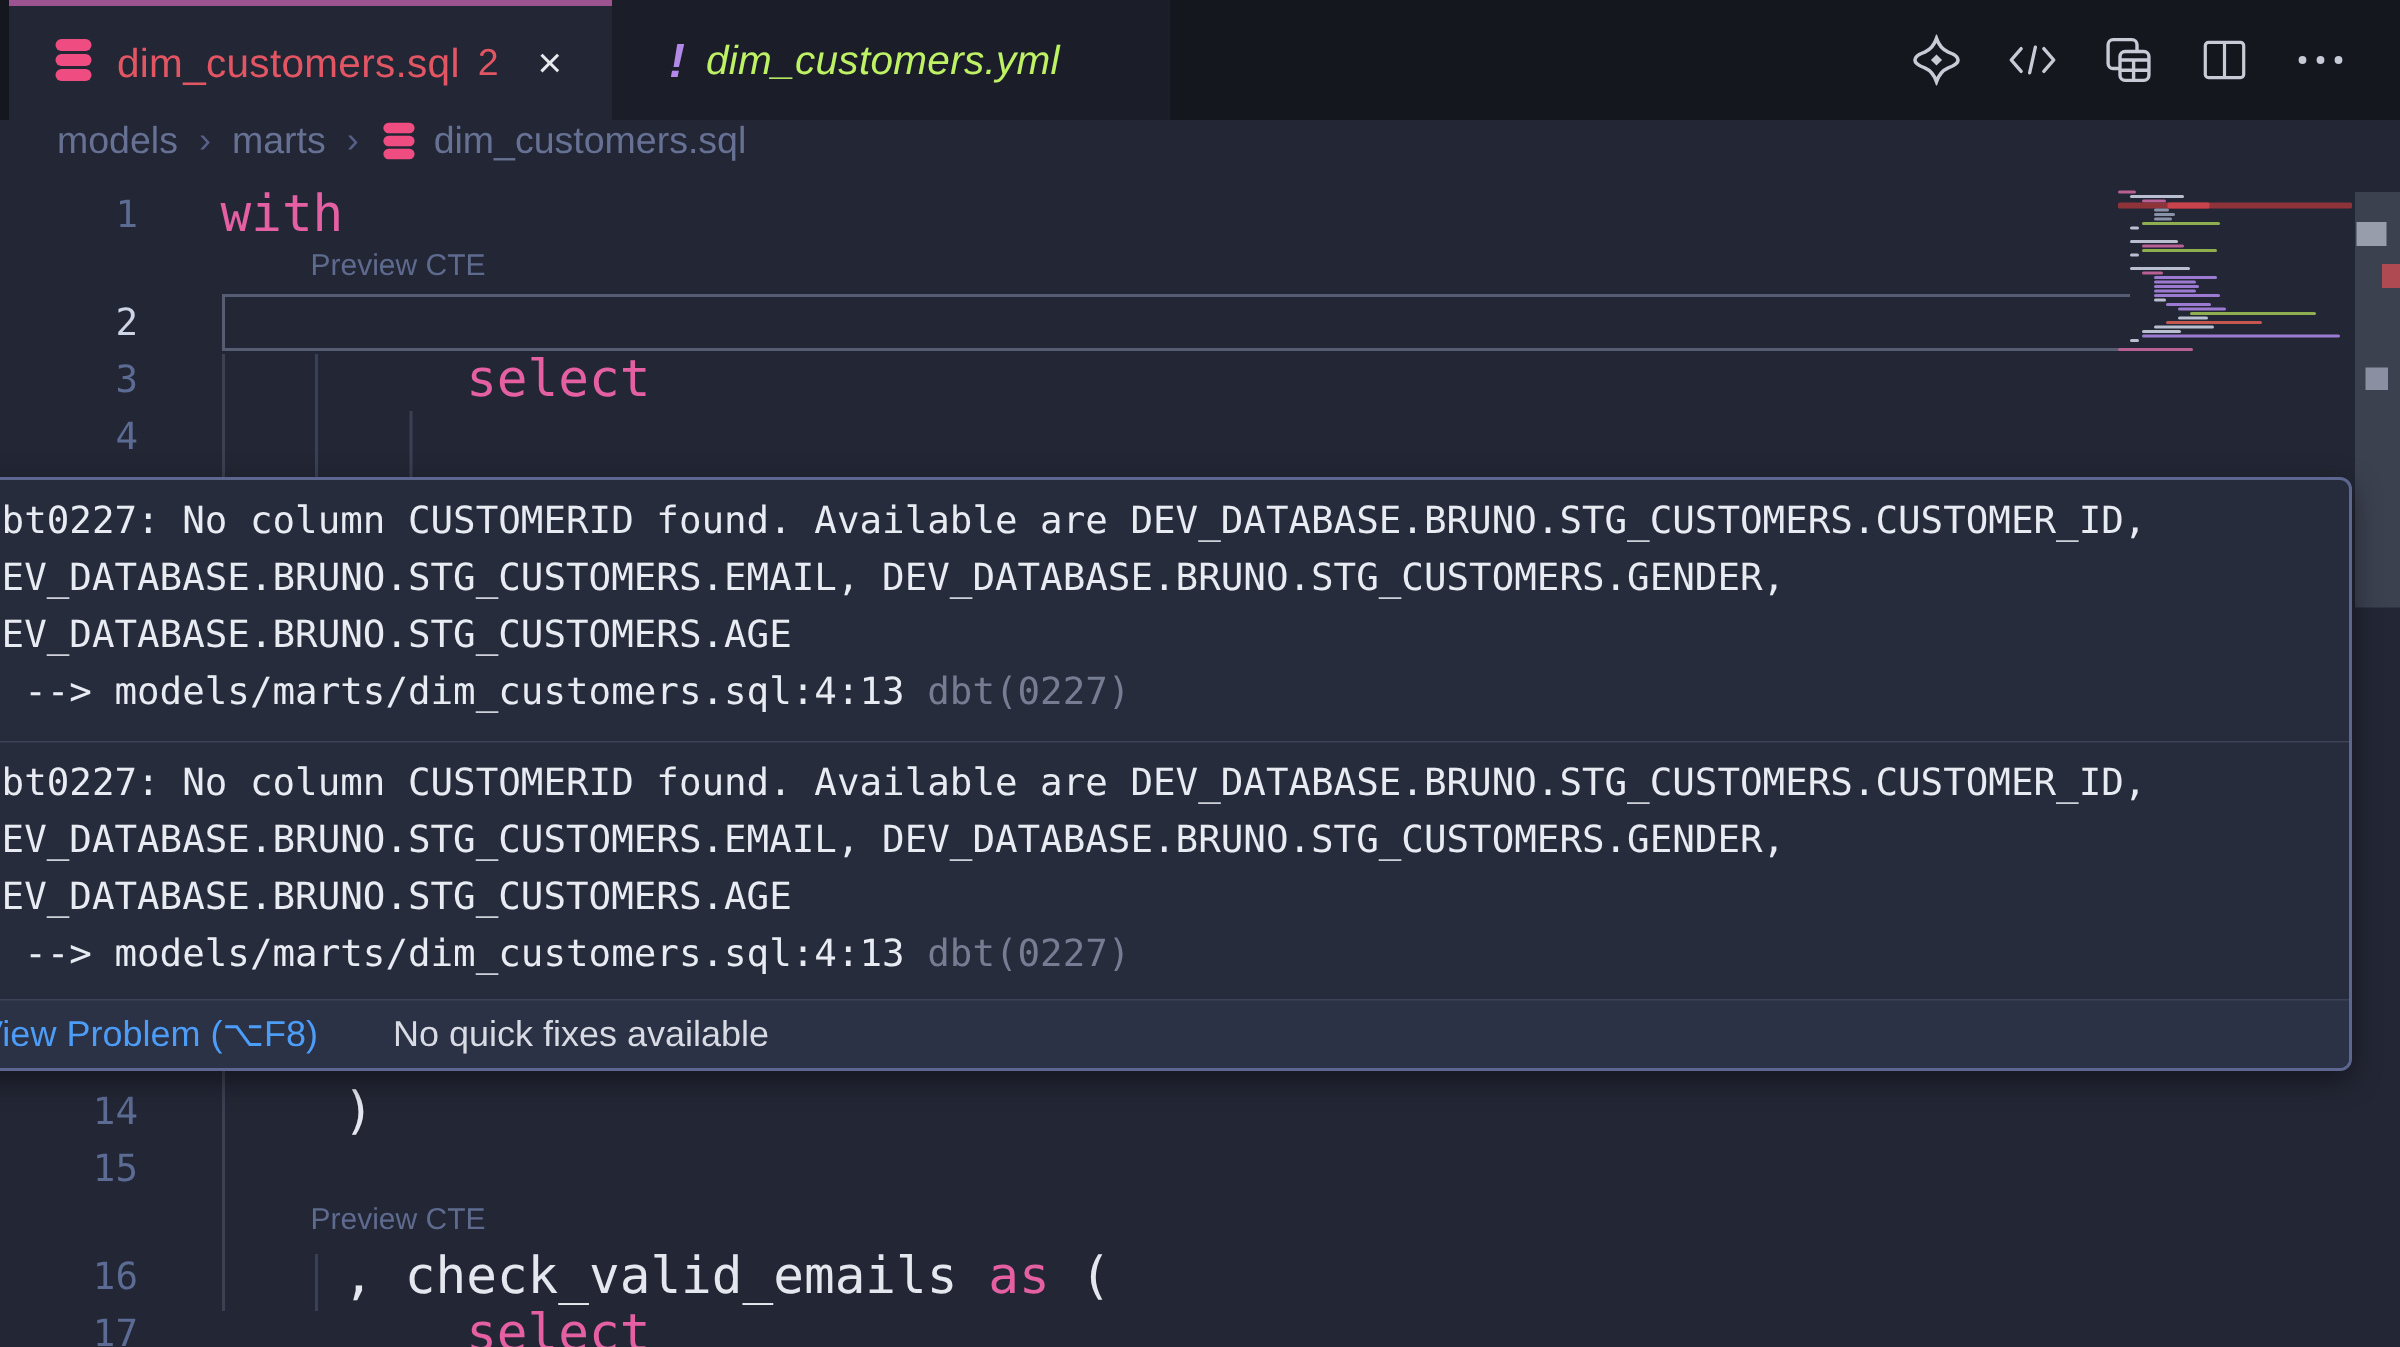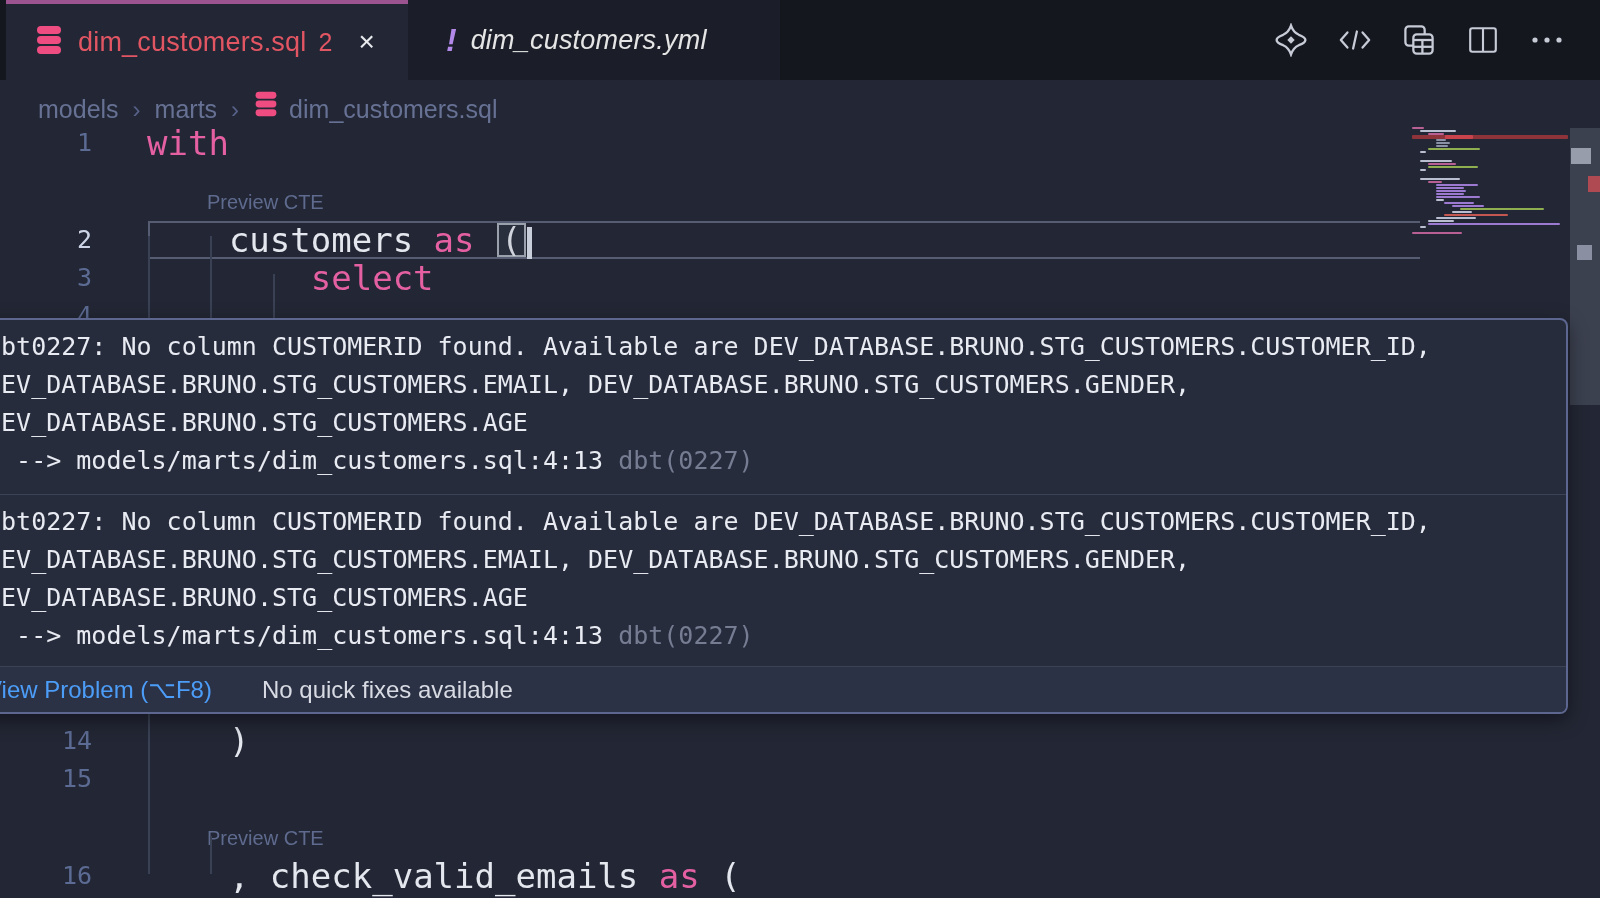--- a/index.html
+++ b/index.html
@@ -5,42 +5,42 @@
   html,body{margin:0;padding:0;background:#15171f;width:1600px;height:898px;overflow:hidden;}
   *{box-sizing:border-box;}
   body{font-family:"Liberation Sans",sans-serif;position:relative;}
 
   
   .tabbar{position:absolute;left:0;top:0;width:1600px;height:80px;background:#15171f;}
   .tab{position:absolute;top:0;height:80px;display:flex;align-items:center;cursor:pointer;}
   .tab.active{left:6px;width:402px;background:#232735;border-top:4px solid #9c5490;}
   .tab.inactive{left:408px;width:372px;background:#1b1e29;}
   .tab-label{font-size:27px;color:#e25563;margin-left:14px;letter-spacing:.2px;}
-  .tab.inactive .tab-label{color:#e5e5e5;font-style:italic;}
+  .tab.inactive .tab-label{color:#bef264;font-style:italic;}
   .tab-badge{font-size:25px;color:#e25563;margin-left:12px;}
   .tab-close{font-size:28px;color:#e8eaee;margin-left:20px;padding:0 6px;}
   .warn-mark{font-size:32px;font-weight:700;color:#b288e8;font-style:italic;margin-left:38px;}
   .dbicon{display:inline-block;margin-left:28px;}
   .toolbar{position:absolute;right:36px;top:0;height:80px;display:flex;align-items:center;gap:30px;}
   .tbicon{width:34px;height:34px;display:flex;align-items:center;justify-content:center;color:#c6cbd6;}
 
   
   .breadcrumbs{position:absolute;left:0;top:80px;width:1600px;height:44px;background:#232735;
-    display:flex;align-items:flex-end;padding-left:38px;color:#667194;font-size:25px;}
+    display:flex;align-items:flex-start;padding-left:38px;color:#667194;font-size:25px;}
   .crumb{cursor:pointer;}
   .crumb-sep{margin:0 14px;font-size:24px;color:#566088;}
   .breadcrumbs .dbicon{margin:0 10px 0 0;}
 
   
   .editor{position:absolute;left:0;top:124px;width:1600px;height:774px;background:#232735;}
   .rows{position:absolute;left:0;width:1545px;}
   .rows-top{top:0;}
   .rows-bottom{top:598px;}
   .crow{position:relative;width:1545px;height:38px;}
-  .crow.lensrow{height:34px;margin-top:25px;}
+  .crow.lensrow{height:34px;}
   .ln{position:absolute;left:0;top:0;width:92px;height:38px;text-align:right;
       font-family:"DejaVu Sans Mono",monospace;font-size:25px;line-height:38px;color:#5c6b93;}
   .crow.cur .ln{color:#ccd4e6;}
   .codetext{position:absolute;left:147px;top:0;height:38px;line-height:38px;white-space:pre;
       font-family:"DejaVu Sans Mono",monospace;font-size:34px;color:#e4e7ee;}
   .tok-kw{color:#e560a2;}
   .tok-fg{color:#e4e7ee;}
   .lenstext{position:absolute;left:207px;top:0;height:34px;line-height:30px;
       font-size:20px;color:#5e6a8e;cursor:pointer;}
   .hl-box{position:absolute;left:148px;top:0;width:1272px;height:38px;
@@ -152,21 +152,20 @@
       <div class="crow">
         <span class="ln">1</span>
         <span class="codetext"><span class="tok-kw">with</span></span>
       </div>
       <div class="crow lensrow">
         <span class="lenstext">Preview CTE</span>
       </div>
       <div class="crow cur">
         <div class="hl-box"></div>
         <span class="ln">2</span>
-        <span class="codetext"><span class="tok-fg">    </span><span class="tok-fg">customers </span><span class="tok-kw">as </span><span class="bracket">(</span><span class="cursor"></span></span>
       </div>
       <div class="crow">
         <span class="ln">3</span>
         <span class="codetext"><span class="tok-fg">        </span><span class="tok-kw">select</span></span>
       </div>
       <div class="crow">
         <span class="ln">4</span>
       </div>
     </div>
   <div class="rows rows-bottom" id="rows-bottom">

